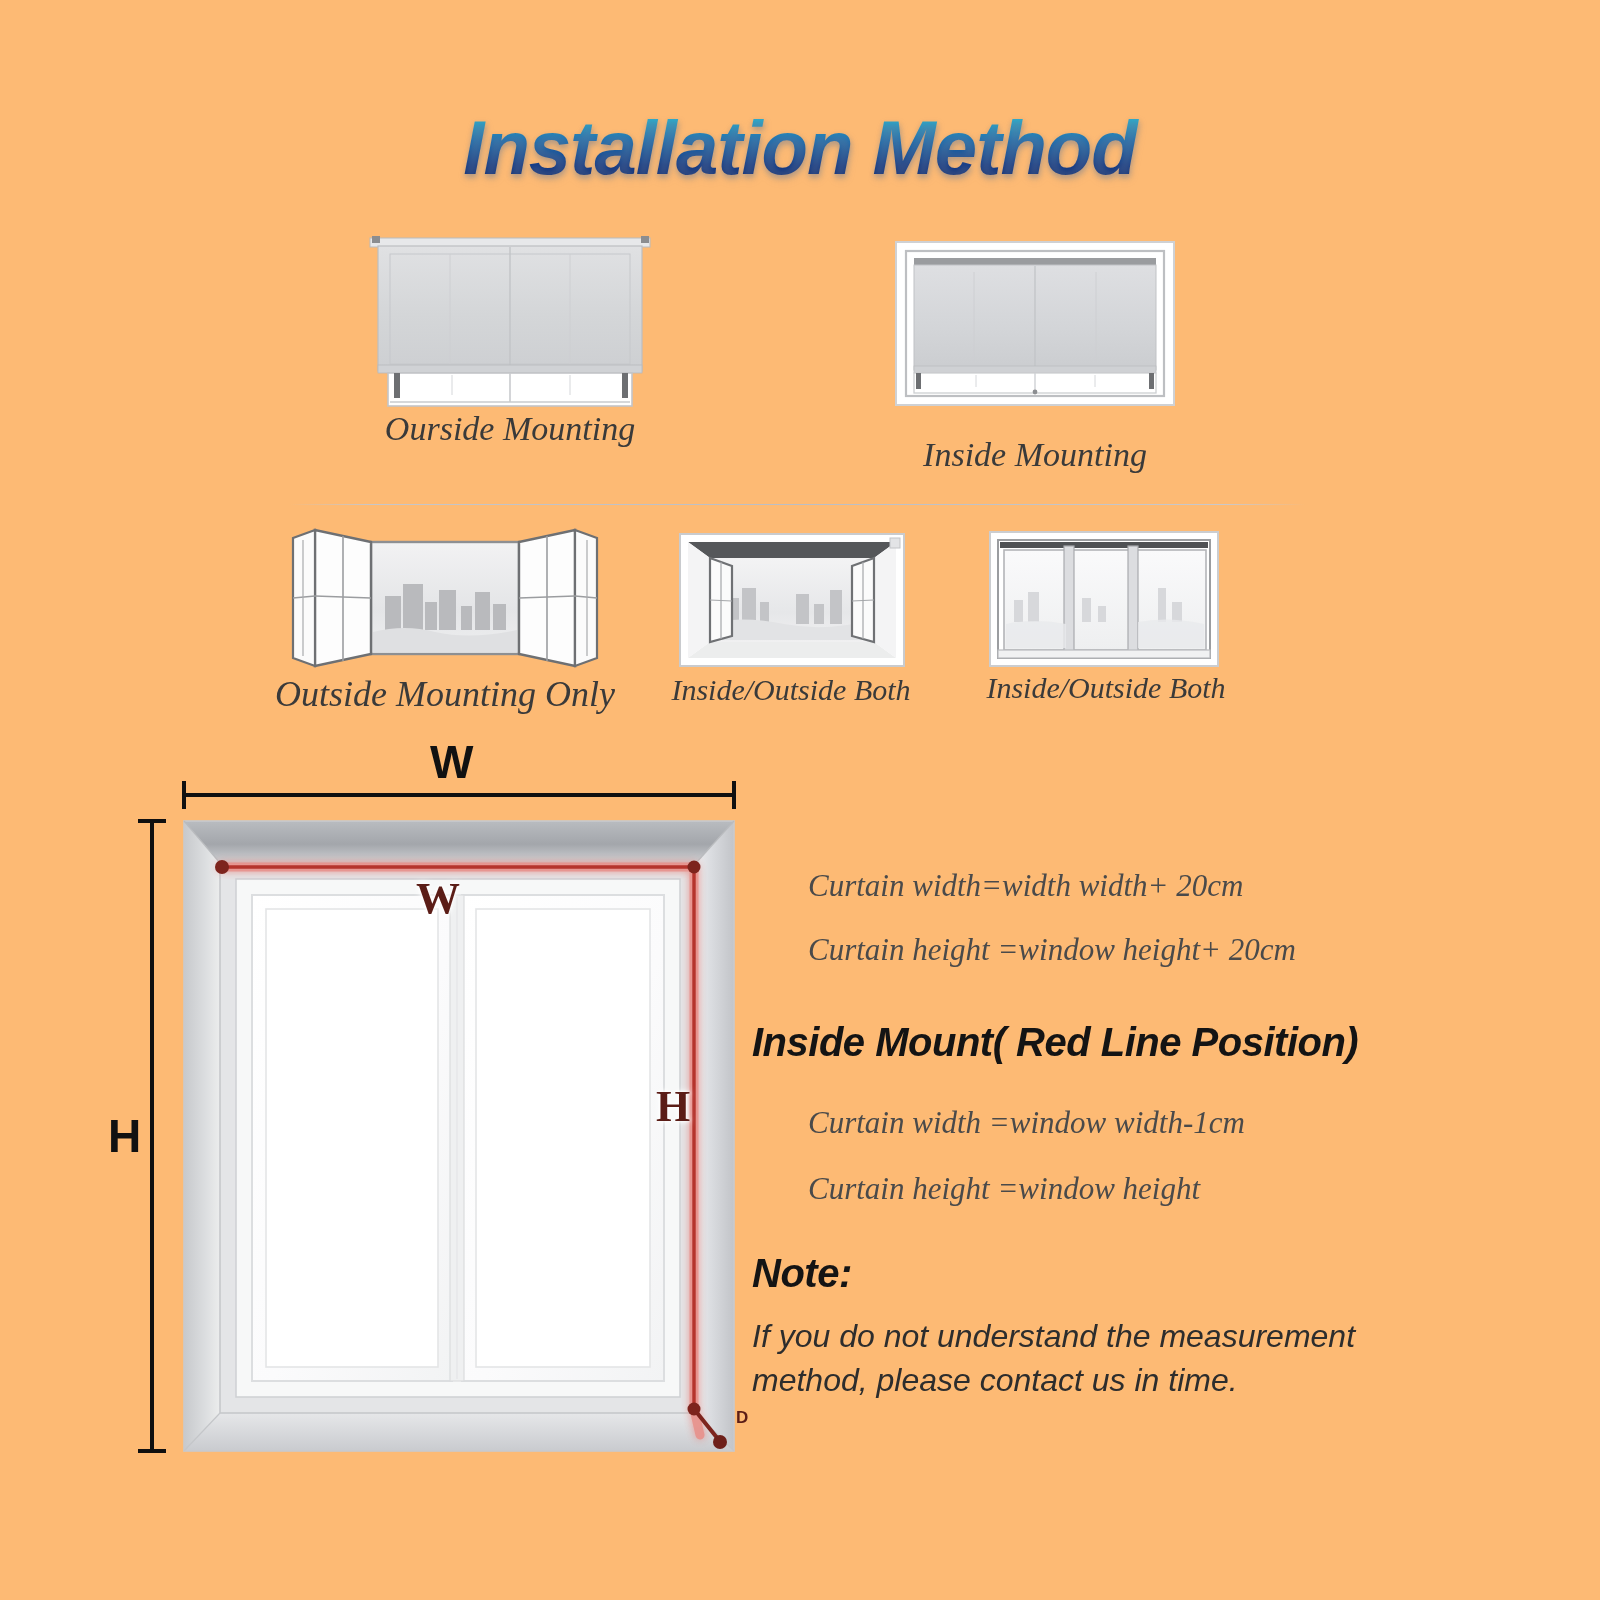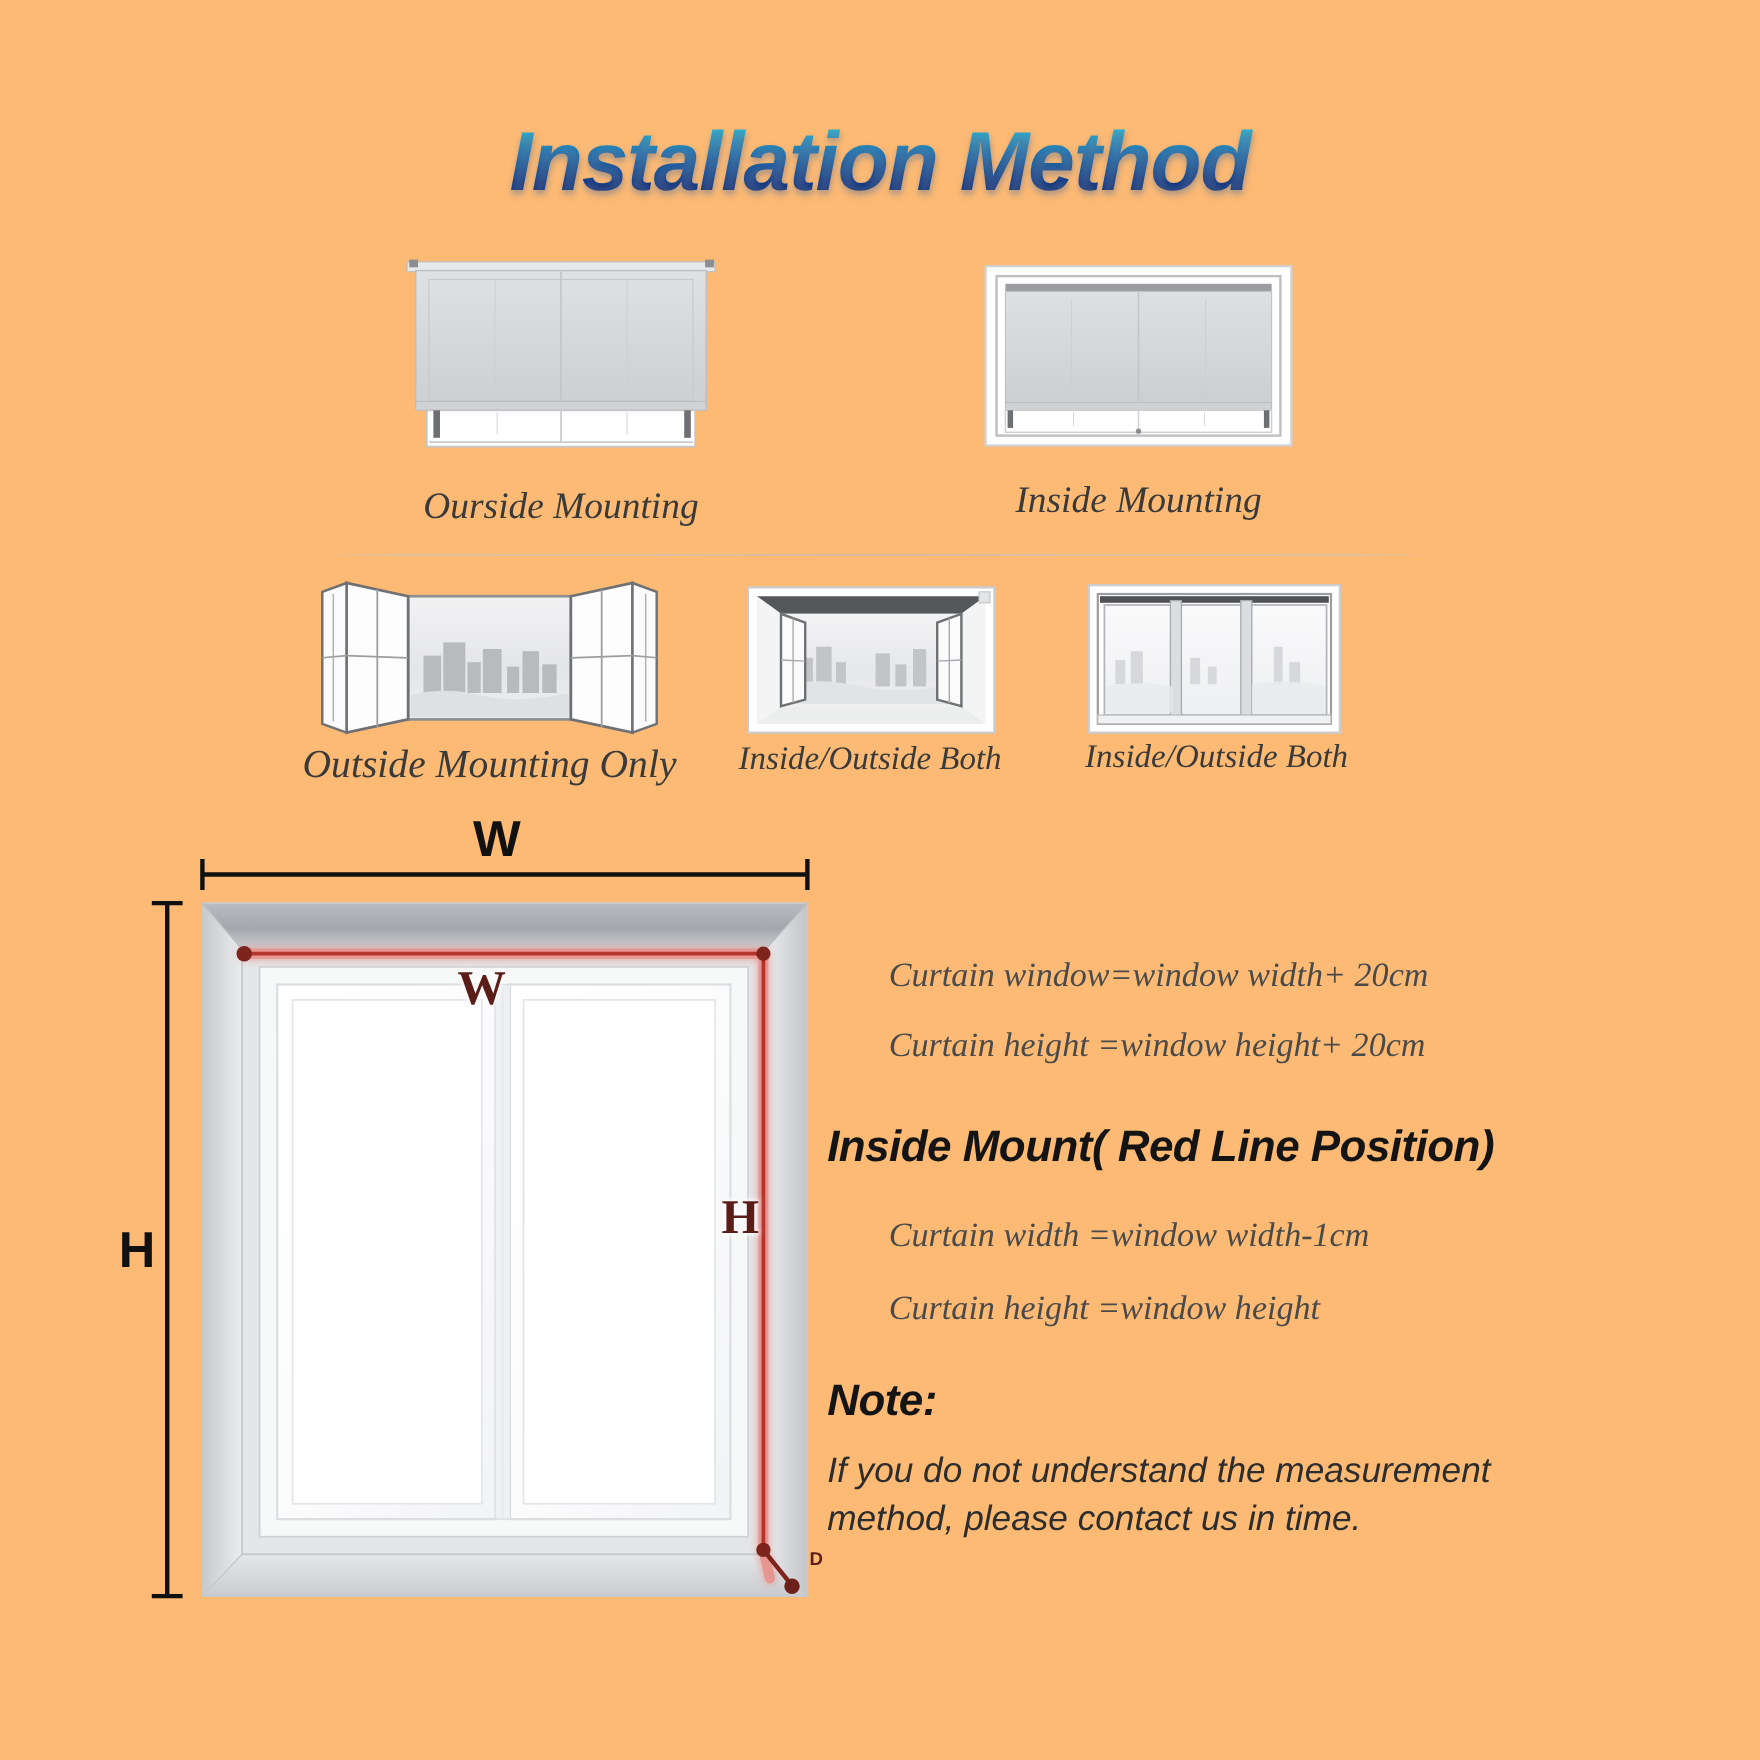--- a/index.html
+++ b/index.html
@@ -170,21 +170,21 @@
 
       <rect x="28" y="141" width="244" height="33" fill="#ffffff" stroke="#c3c5c8" stroke-width="1.6"></rect>
       <rect x="34" y="141" width="6" height="25" fill="#6d6f72"></rect>
       <rect x="262" y="141" width="6" height="25" fill="#6d6f72"></rect>
       <line x1="150" y1="141" x2="150" y2="170" stroke="#c9cbce" stroke-width="1.6"></line>
       <line x1="92" y1="143" x2="92" y2="163" stroke="#d5d7da" stroke-width="1"></line>
       <line x1="210" y1="143" x2="210" y2="163" stroke="#d5d7da" stroke-width="1"></line>
       <line x1="30" y1="170" x2="270" y2="170" stroke="#c9cbce" stroke-width="1.6"></line>
     </svg>
   </div>
-  <div class="thumb-cap" style="left:330px; top:442px; width:360px;">Ourside Mounting</div>
+  <div class="thumb-cap" style="left:330px; top:410px; width:360px;">Ourside Mounting</div>
 
   <div class="art" style="left:890px; top:236px; width:290px; height:175px;">
     <svg width="290" height="175" viewBox="0 0 290 175">
       <defs>
         <linearGradient id="fabB" x1="0" y1="0" x2="0" y2="1">
           <stop offset="0%" stop-color="#dedfe2"></stop>
           <stop offset="60%" stop-color="#d3d5d8"></stop>
           <stop offset="100%" stop-color="#cbcdd0"></stop>
         </linearGradient>
       </defs>
@@ -418,21 +418,21 @@
     
     <div class="dimlabel" style="left:330px; top:-6px;">W</div>
     <div class="dimlabel" style="left:8px; top:368px;">H</div>
     <div class="dimlabel-red" style="left:316px; top:132px;">W</div>
     <div class="dimlabel-red" style="left:556px; top:340px;">H</div>
     <div class="dimlabel-tiny" style="left:636px; top:664px;">D</div>
   </div>
 
   <div id="textcol">
 
-    <div class="sub" style="margin:38px 0 0 56px;">Curtain window=window width+ 20cm</div>
+    <div class="sub" style="margin:38px 0 0 56px;">Curtain width=width width+ 20cm</div>
     <div class="sub" style="margin:28px 0 0 56px;">Curtain height =window height+ 20cm</div>
 
     <div class="head" style="margin:52px 0 0 0;">Inside Mount( Red Line Position)</div>
     <div class="sub" style="margin:40px 0 0 56px;">Curtain width =window width-1cm</div>
     <div class="sub" style="margin:30px 0 12px 56px;">Curtain height =window height</div>
 
     <div class="head" style="margin:44px 0 0 0;">Note:</div>
     <div class="notebody" style="margin:18px 0 0 0; width:640px;">If you do not understand the measurement method, please contact us in time.</div>
   </div>
 

